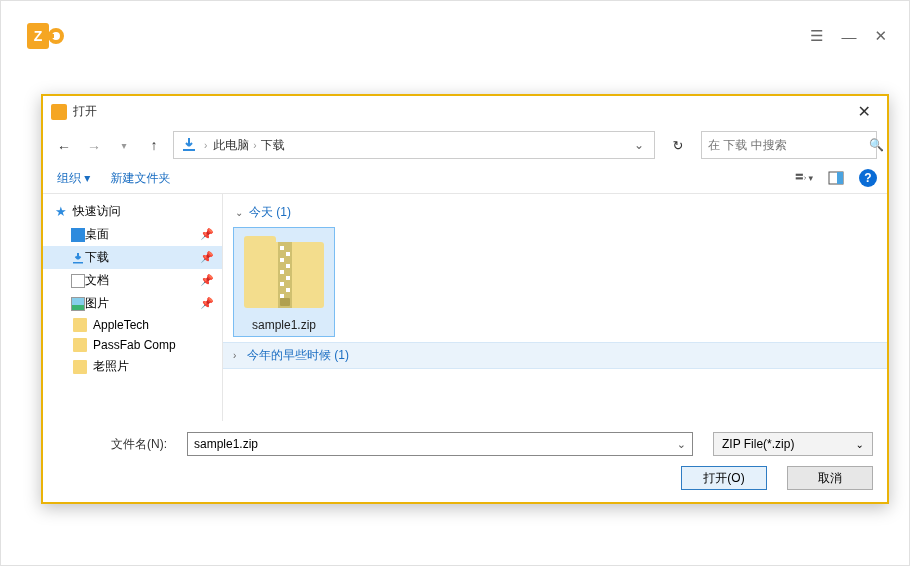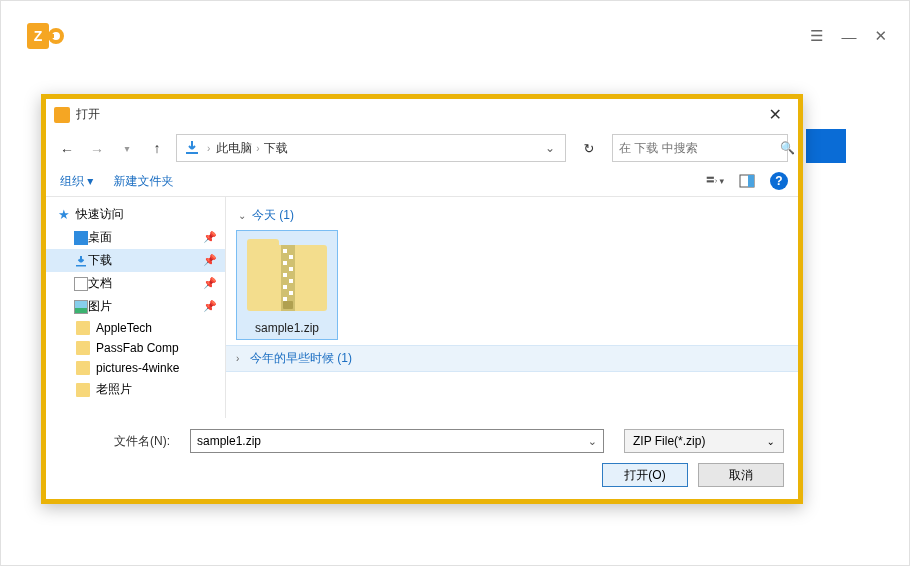--- a/index.html
+++ b/index.html
@@ -6,22 +6,22 @@
 body { width: 910px; height: 566px; background: #fff; position: relative; border: 1px solid #e0e0e0; }
 
 .app-header { display: flex; align-items: center; justify-content: space-between; padding: 14px 22px 10px 22px; }
 .app-brand { display: flex; align-items: center; gap: 10px; }
 .app-logo { width: 42px; height: 42px; position: relative; }
 .app-title { font-size: 16px; font-weight: 600; color: #333; }
 .app-controls { display: flex; align-items: center; gap: 18px; color: #666; }
 .app-controls span { cursor: pointer; font-size: 15px; }
 
 .dialog {
-  position: absolute; top: 93px; left: 40px; width: 762px; height: 410px;
-  background: #fff; border: 5px solid #eab308; box-shadow: 0 4px 16px rgba(0,0,0,0.25);
+  position: absolute; top: 93px; left: 40px; width: 848px; height: 410px;
+  background: #fff; border: 2px solid #eab308; box-shadow: 0 4px 16px rgba(0,0,0,0.25);
   display: flex; flex-direction: column;
 }
 
 .dialog-titlebar { display: flex; align-items: center; justify-content: space-between; padding: 6px 10px 6px 8px; font-size: 12px; }
 .dialog-titlebar-left { display: flex; align-items: center; gap: 6px; }
 .dialog-close { font-size: 16px; color: #333; cursor: pointer; padding: 0 6px; }
 .dialog-label { color: #333; }
 .small-icon { width: 16px; height: 16px; background: #f5a623; display: inline-block; border-radius: 2px; }
 
 .addr-row { display: flex; align-items: center; gap: 8px; padding: 4px 10px 8px 10px; }
@@ -71,21 +71,21 @@
 .group-header.collapsed { color: #1b6ec2; }
 .second-group-row { position: absolute; left: 0; right: 0; padding: 4px 10px; background: #eaf3fb; border-top: 1px solid #d5e7f7; border-bottom: 1px solid #d5e7f7; }
 
 .footer { padding: 10px 14px 12px 14px; display: flex; flex-direction: column; gap: 10px; font-size: 12px; border-top: 1px solid transparent; }
 .fn-row { display: flex; align-items: center; gap: 20px; }
 .fn-label { color: #333; white-space: nowrap; }
 .fn-input { flex: 1; display: flex; align-items: center; border: 1px solid #888; height: 24px; padding: 0 6px; background: #fff; }
 .fn-input input { border: none; outline: none; font-size: 12px; flex: 1; }
 .fn-input .dd2 { color: #555; font-size: 11px; }
 .type-select { width: 160px; height: 24px; border: 1px solid #b0b0b0; background: #f3f3f3; display: flex; align-items: center; justify-content: space-between; padding: 0 8px; cursor: pointer; }
-.btn-row { display: flex; justify-content: flex-end; gap: 10px; }
+.btn-row { display: flex; justify-content: flex-end; gap: 20px; }
 .btn { width: 86px; height: 24px; border: 1px solid #adadad; background: #e7e7e7; display: inline-flex; align-items: center; justify-content: center; cursor: pointer; }
 .btn.primary { border: 1px solid #2e7cc3; background: #e5f1fb; }
 
 .blue-strip { position: absolute; top: 128px; right: 63px; width: 40px; height: 34px; background: #0a6cd6; }
 </style>
 </head>
 <body>
 
 <div class="app-header">
   <div class="app-brand">
@@ -207,24 +207,20 @@
           </span>
         <span class="pin">📌</span>
       </div>
       <div class="sidebar-item folder">
           <span class="mini-ico ico-folder"></span>
           <span>AppleTech</span>
         </div>
       <div class="sidebar-item folder">
           <span class="mini-ico ico-folder"></span>
           <span>PassFab Comp</span>
-        </div>
-      <div class="sidebar-item folder">
-          <span class="mini-ico ico-folder"></span>
-          <span>pictures-4winke</span>
         </div>
       <div class="sidebar-item folder">
           <span class="mini-ico ico-folder"></span>
           <span>老照片</span>
         </div>
     </div>
 
     <div class="content">
       <div class="group-header">
         <span class="chev">⌄</span>

